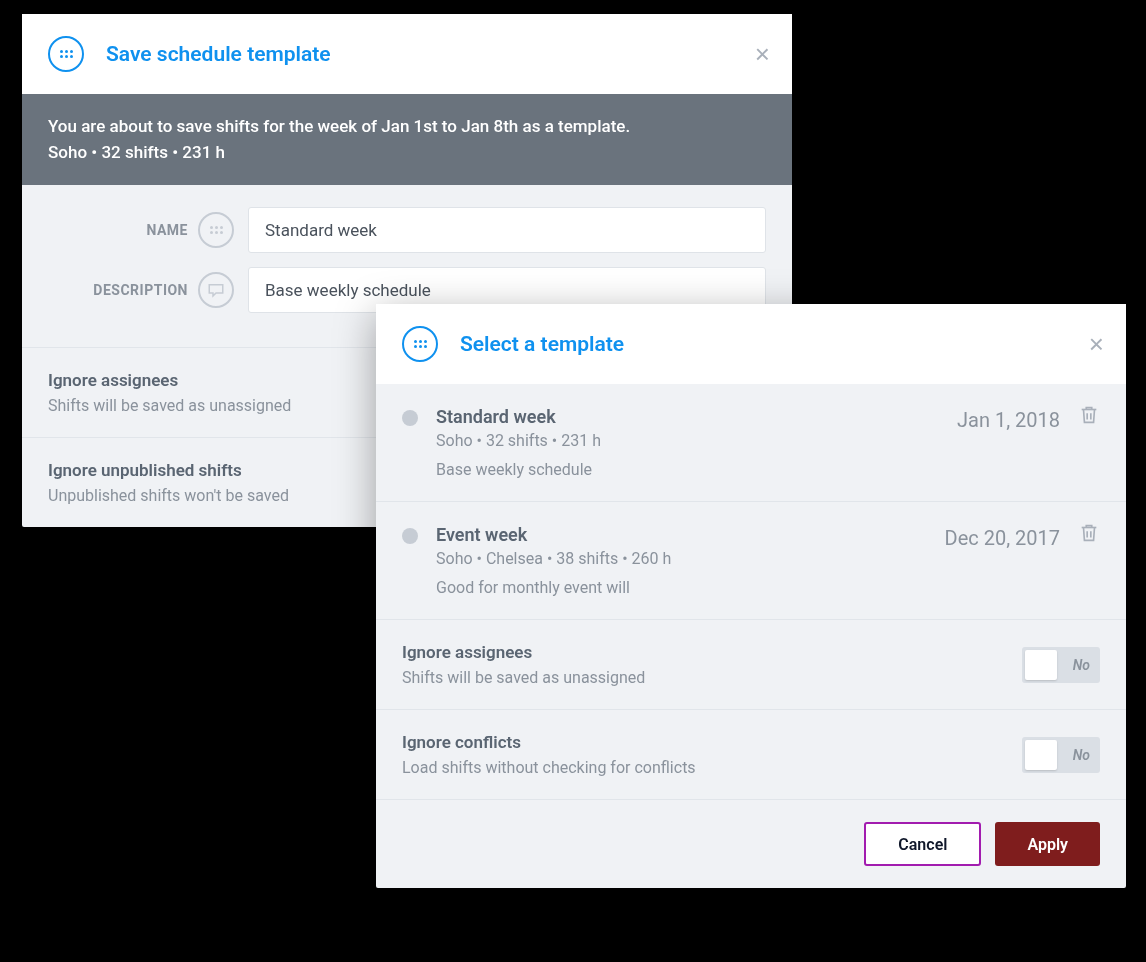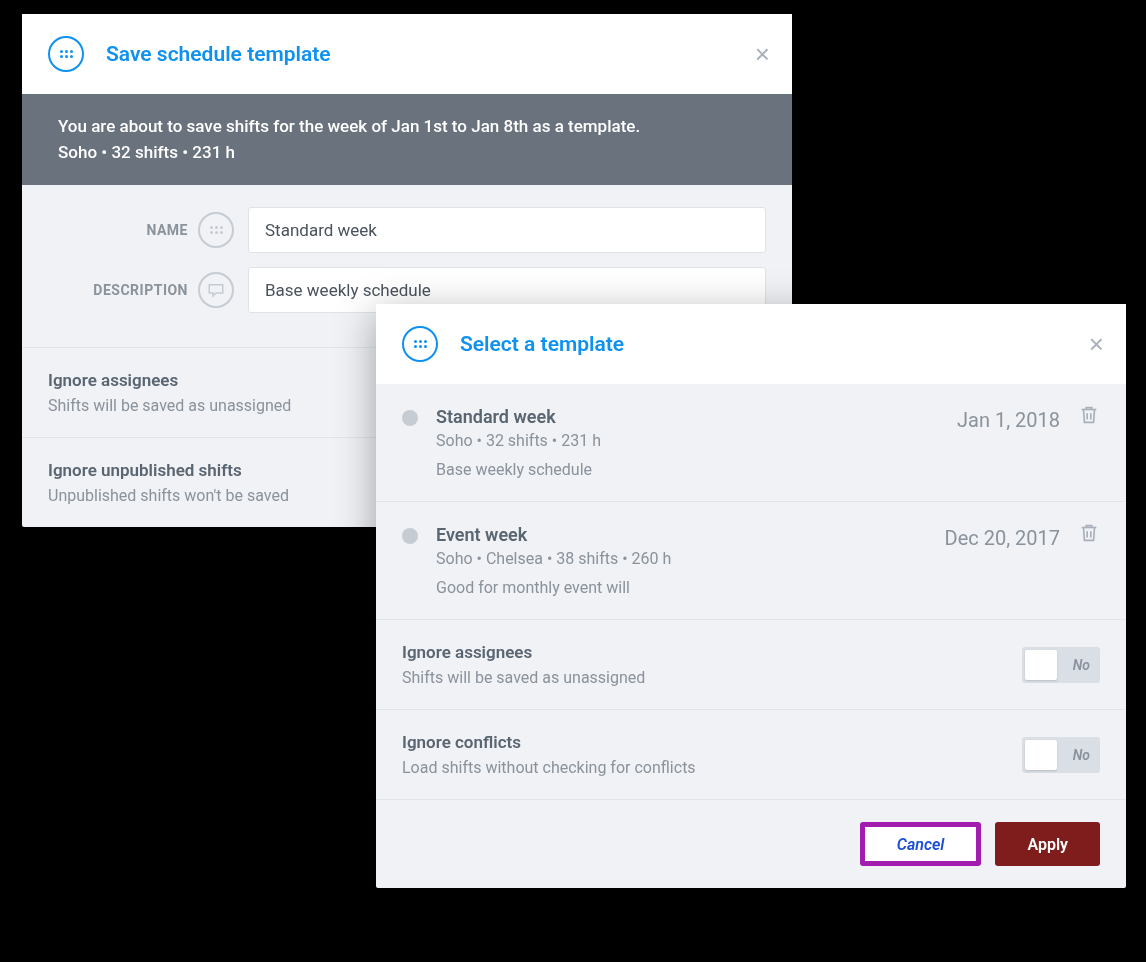--- a/index.html
+++ b/index.html
@@ -70,21 +70,21 @@
       color: #a9b0ba;
       font-size: 26px;
       line-height: 1;
       cursor: pointer;
       background: none;
       border: none;
     }
     .banner {
       background: #6a737d;
       color: #fff;
-      padding: 20px 36px;
+      padding: 20px 26px;
       font-size: 17px;
       line-height: 1.5;
     }
     .banner .line1 { font-weight: 500; }
     .banner .line2 { font-weight: 500; }
     .form-area {
       padding: 22px 26px 22px 44px;
       border-bottom: 1px solid #e1e5ea;
     }
     .form-row {
@@ -234,23 +234,22 @@
       padding: 0 32px;
       border-radius: 3px;
       font-size: 16px;
       font-weight: 600;
       cursor: pointer;
       border: none;
       font-family: inherit;
     }
     .btn-cancel {
       background: #fff;
-      border: 5px solid #a21caf;
-      color: #1d4ed8;
-      font-style: italic;
+      border: 2px solid #a21caf;
+      color: #0f172a;
     }
     .btn-apply {
       background: #7f1d1d;
       color: #fff;
     }
   </style>
 </head>
 <body>
 
 <div class="modal modal-save">

